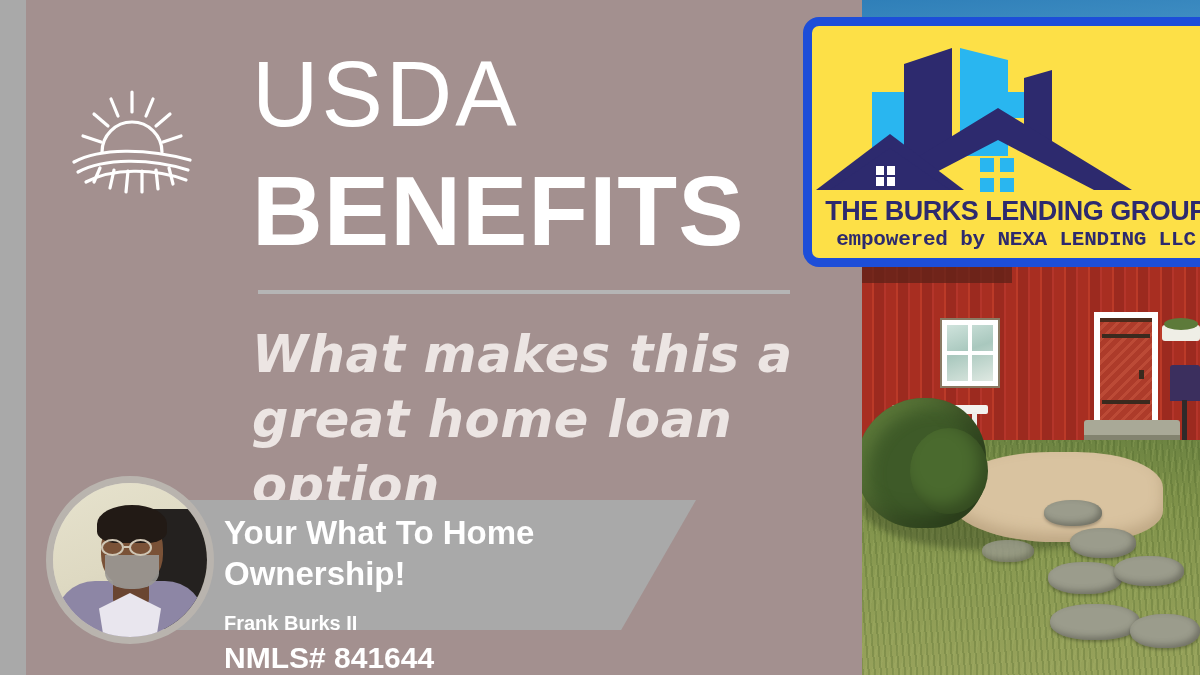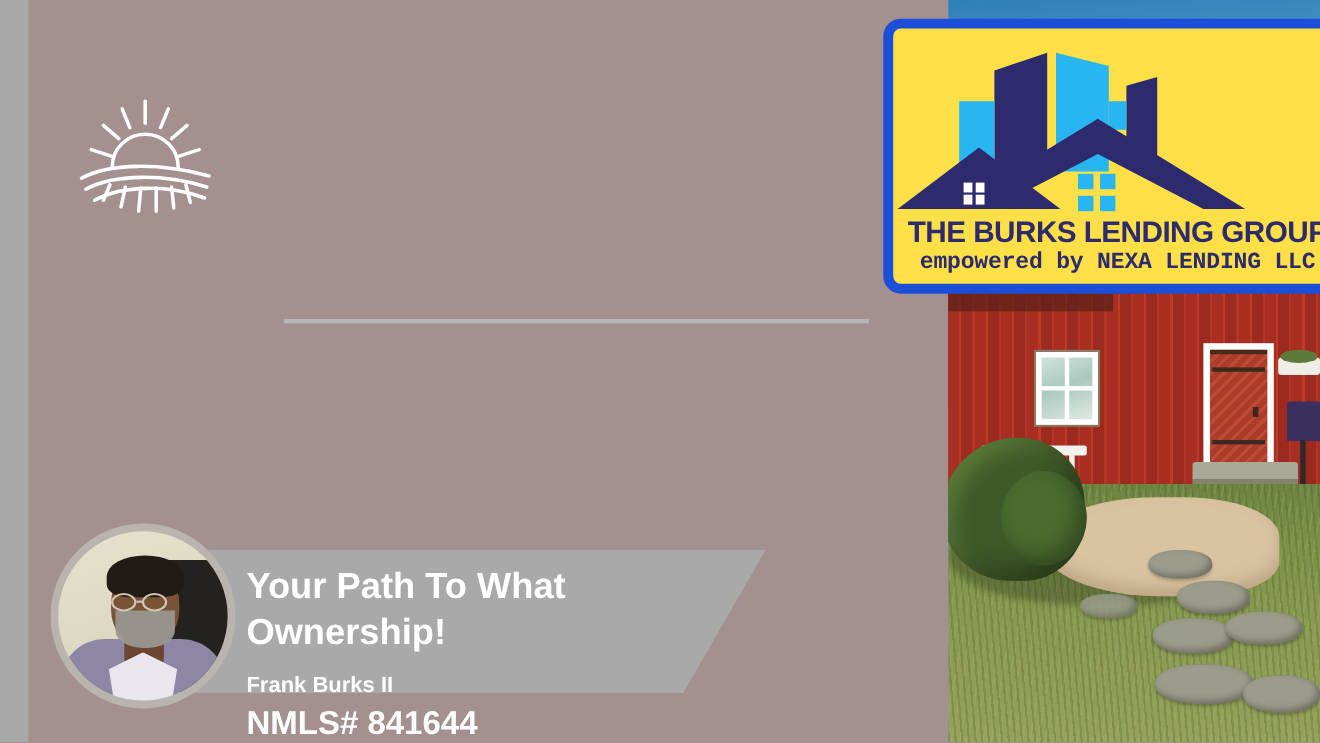--- a/index.html
+++ b/index.html
@@ -178,24 +178,27 @@
       <path d="M14 94 C40 80 82 80 114 92"></path>
       <line x1="28" y1="80" x2="22" y2="94"></line>
       <line x1="42" y1="82" x2="38" y2="100"></line>
       <line x1="56" y1="83" x2="54" y2="104"></line>
       <line x1="70" y1="83" x2="70" y2="104"></line>
       <line x1="84" y1="82" x2="86" y2="101"></line>
       <line x1="97" y1="80" x2="101" y2="96"></line>
     </svg>
   </span>
 
+  <div class="title-usda">USDA</div>
+  <div class="title-benefits">BENEFITS</div>
   <div class="divider"></div>
+  <div class="subtitle">What makes this a great home loan option</div>
 
   <div class="banner"></div>
-  <div class="banner-title">Your Path To What Ownership!</div>
+  <div class="banner-title">Your What To Home Ownership!</div>
   <div class="agent-name">Frank Burks II</div>
   <div class="agent-nmls">NMLS# 841644</div>
 
   <div class="avatar">
     <div class="av-bg"></div>
     <div class="av-chair"></div>
     <div class="av-suit"></div>
     <div class="av-neck"></div>
     <div class="av-shirt"></div>
     <div class="av-head"></div>

